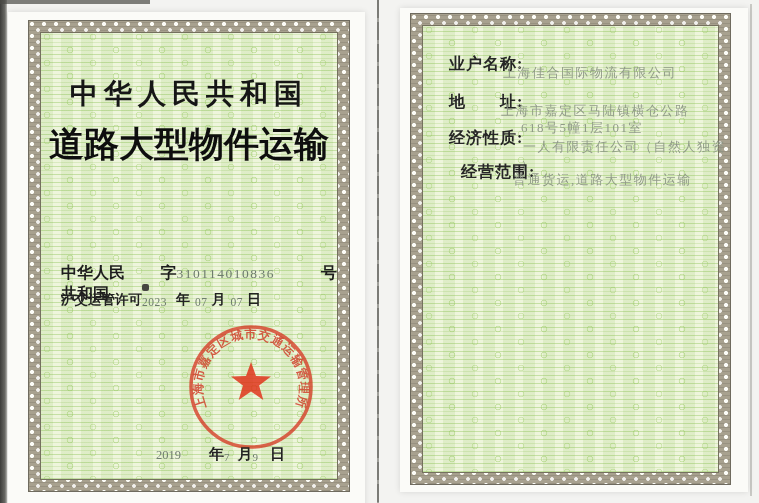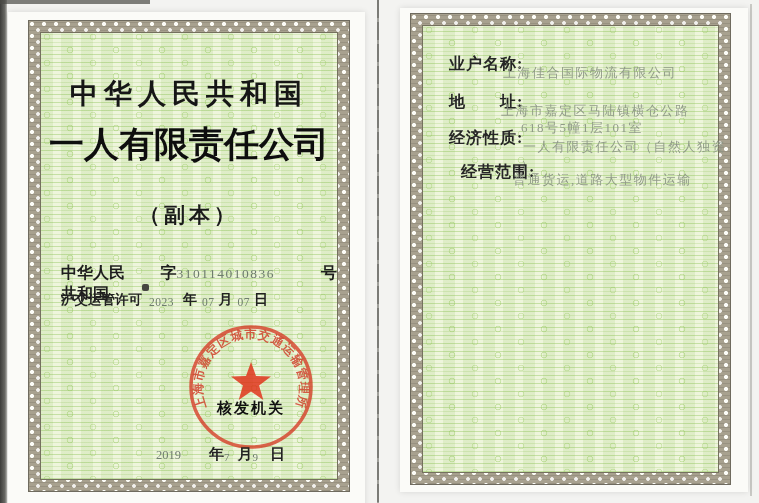--- a/index.html
+++ b/index.html
@@ -49,21 +49,21 @@
 
   .permit-line{position:absolute;left:20px;top:230px;display:flex;align-items:baseline;
     font-size:16px;font-weight:700;color:#1d1d1d;}
   .permit-line .num{font-size:13.5px;font-weight:400;color:#6e7c6e;letter-spacing:1.5px;}
   .permit-line .zi{margin-left:12px;}
   .permit-line .hao{margin-left:46px;}
   .smudge{width:9px;height:7px;background:#474742;border-radius:2px;align-self:center;margin:6px 0 0 3px;}
 
   .validity-line{position:absolute;left:20px;top:258px;display:flex;align-items:baseline;
     font-size:13.5px;font-weight:700;color:#222;}
-  .validity-line .g{font-size:11.5px;font-weight:400;color:#6e7c6e;letter-spacing:.5px;position:relative;top:2px;margin-left:7px;}
+  .validity-line .g{font-size:11.5px;font-weight:400;color:#6e7c6e;letter-spacing:.5px;position:relative;top:2px;}
   .validity-line .u{margin-left:9px;font-size:14px;}
   .validity-line .u2{margin-left:4px;font-size:14px;}
 
   .seal{position:absolute;left:140px;top:284px;width:140px;height:140px;opacity:.88;}
   .issuer{position:absolute;left:140px;top:366px;width:140px;text-align:center;
     font-size:15px;font-weight:700;letter-spacing:2px;color:#111;z-index:3;}
   .issue-date{position:absolute;left:115px;top:412px;display:flex;align-items:baseline;
     font-size:15px;font-weight:700;color:#222;z-index:3;text-align:right;}
   .issue-date .g{font-size:12.5px;font-weight:400;color:#6e7c6e;}
   .issue-date .yr{margin-left:28px;}
@@ -88,23 +88,22 @@
   <div class="scan-strip-topleft"></div>
   <div class="binding-line"></div>
   <div class="paper-edge-right"></div>
 
   <div class="page page-left">
     <div class="frame frame-left">
       <div class="guilloche">
 
         <div class="country">中华人民共和国</div>
 
-        <div class="main-title">一人有限责任公司</div>
+        <div class="main-title">道路大型物件运输</div>
 
-        <div class="copy-type">（副本）</div>
 
         <div class="permit-line">
           <span>中华人民共和国</span>
           <span class="smudge"></span>
           <span class="zi">字</span>
           <span class="num">310114010836</span>
           <span class="hao">号</span>
         </div>
 
         <div class="validity-line">
@@ -121,21 +120,20 @@
           <circle cx="70" cy="70" r="60" fill="none" stroke="#d5331d" stroke-width="3.5" opacity="0.85"></circle>
           <defs>
             <path id="sealArc" d="M 25.6 90.7 A 49 49 0 1 1 114.4 90.7" fill="none"></path>
           </defs>
           <text font-size="12" font-weight="700" fill="#cf3520" letter-spacing="1" opacity="0.9">
             <textPath href="#sealArc" startOffset="50%" text-anchor="middle">上海市嘉定区城市交通运输管理所</textPath>
           </text>
           <polygon fill="#e02b12" opacity="0.92" points="70,45 75,59.1 89.97,59.5 78.1,68.6 82.3,83 70,74.5 57.7,83 61.9,68.6 50,59.5 65,59.1"></polygon>
         </svg>
 
-        <div class="issuer">核发机关</div>
 
         <div class="issue-date">
           <span class="g">2019</span>
           <span class="yr">年</span>
           <span class="g sm">7</span>
           <span class="mo">月</span>
           <span class="g sm">9</span>
           <span class="dy">日</span>
         </div>
 

